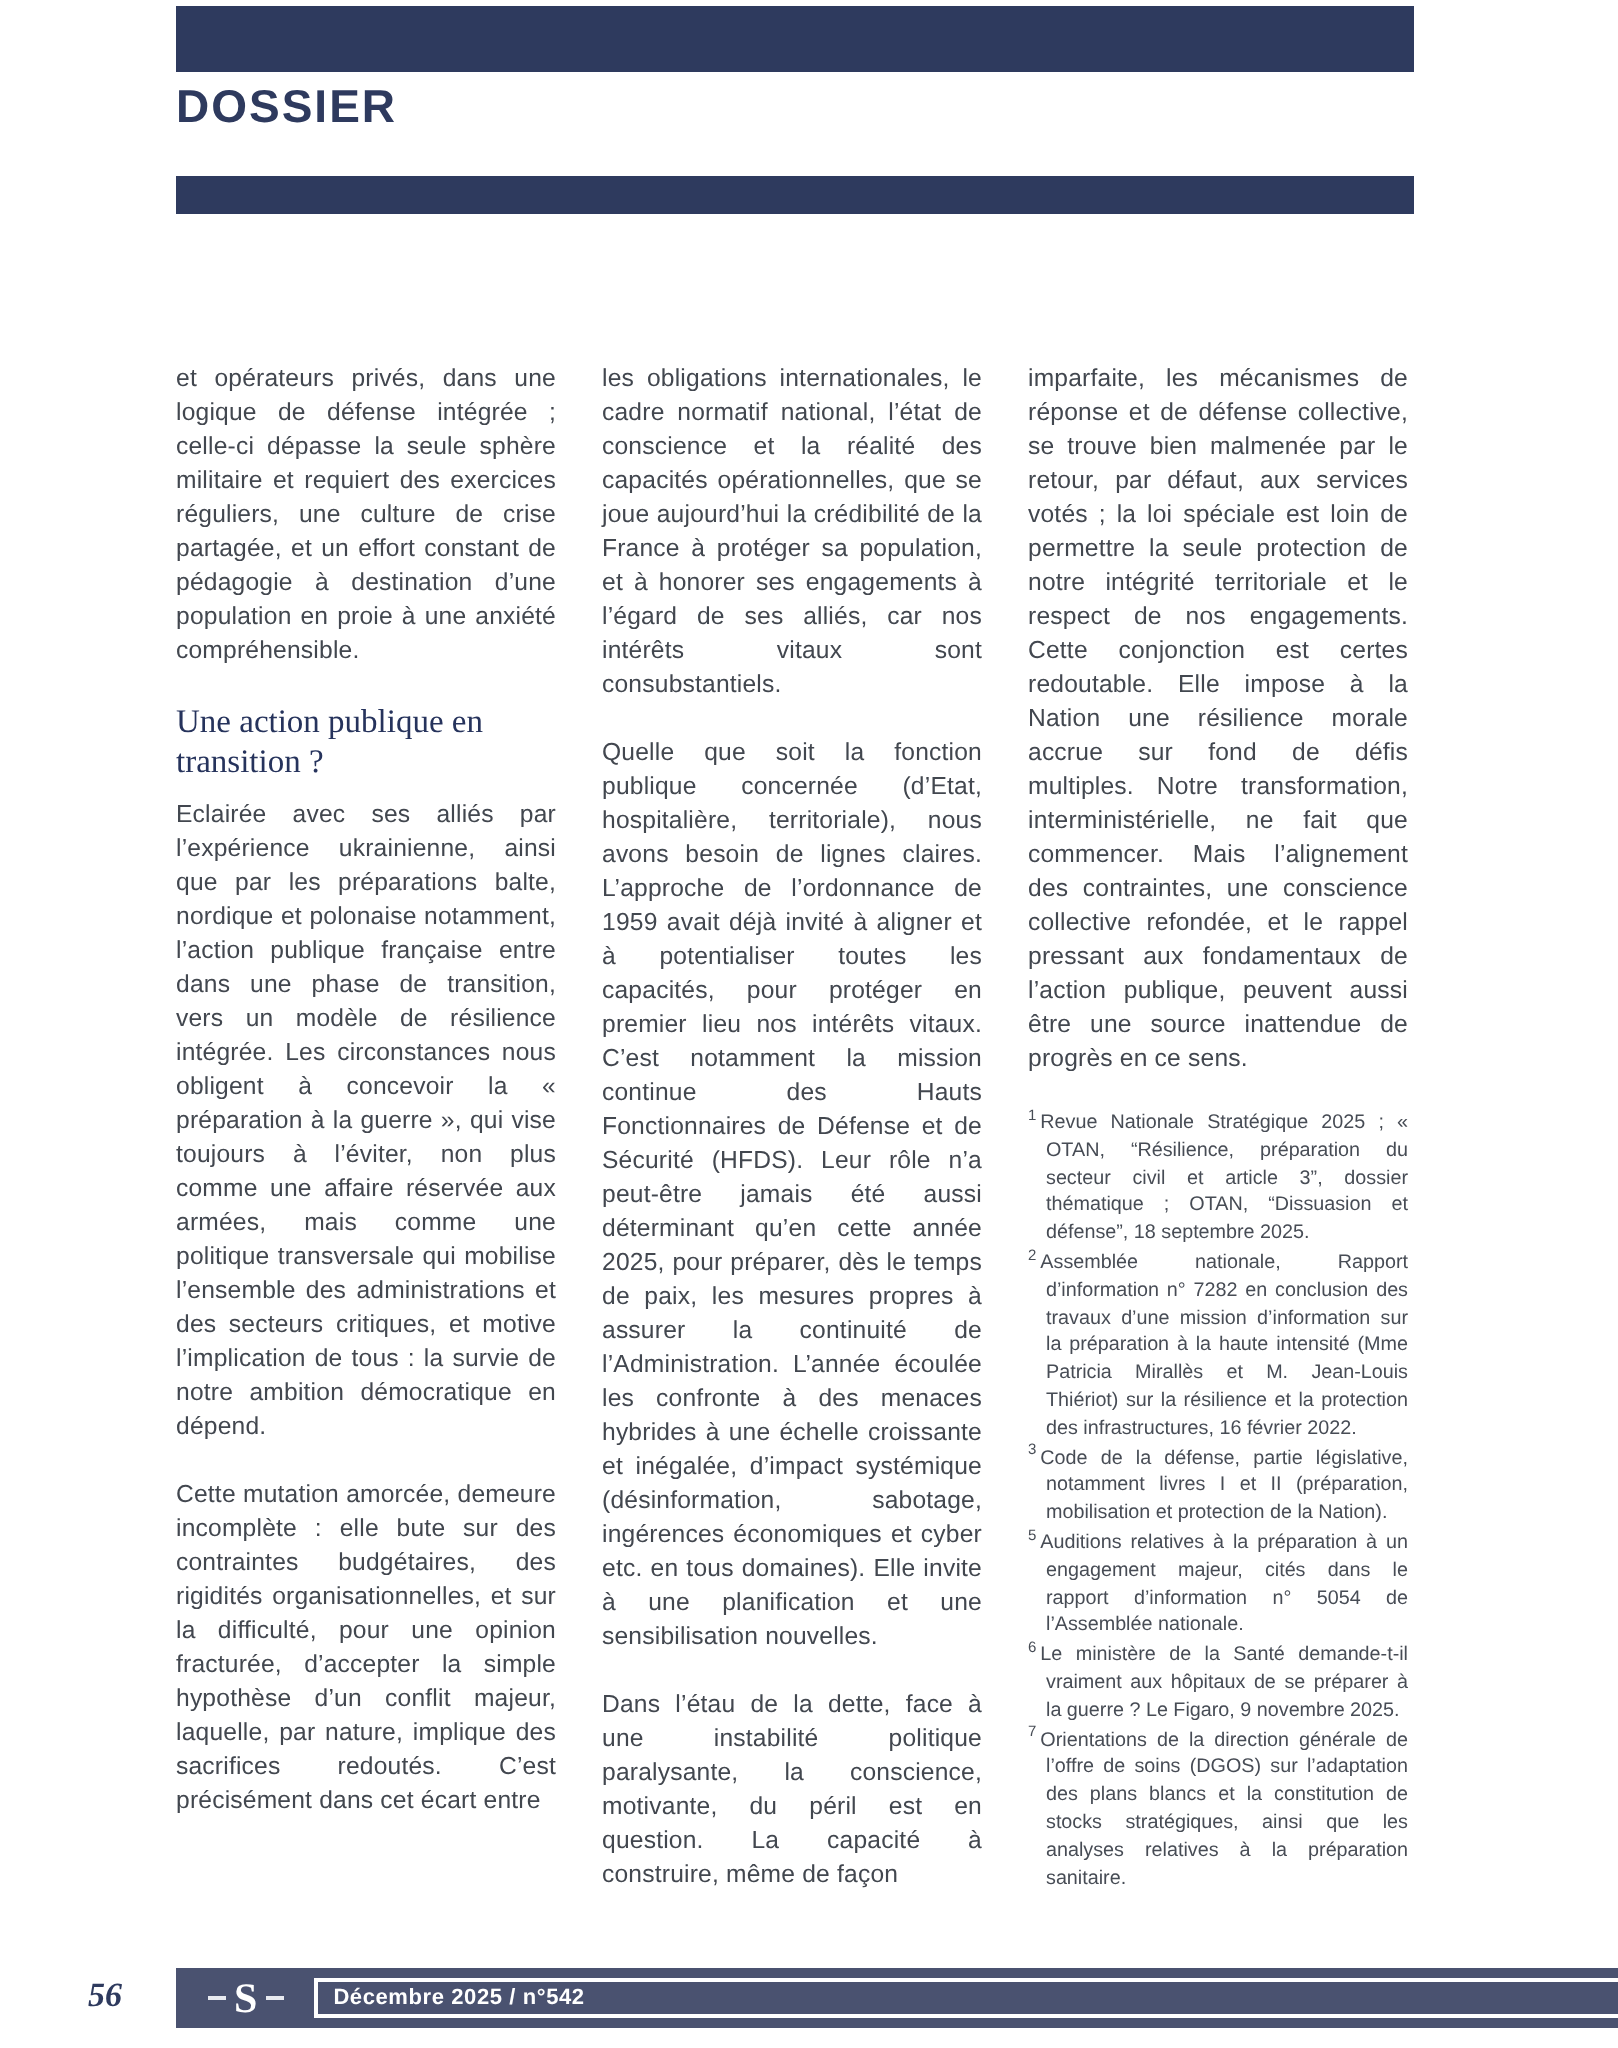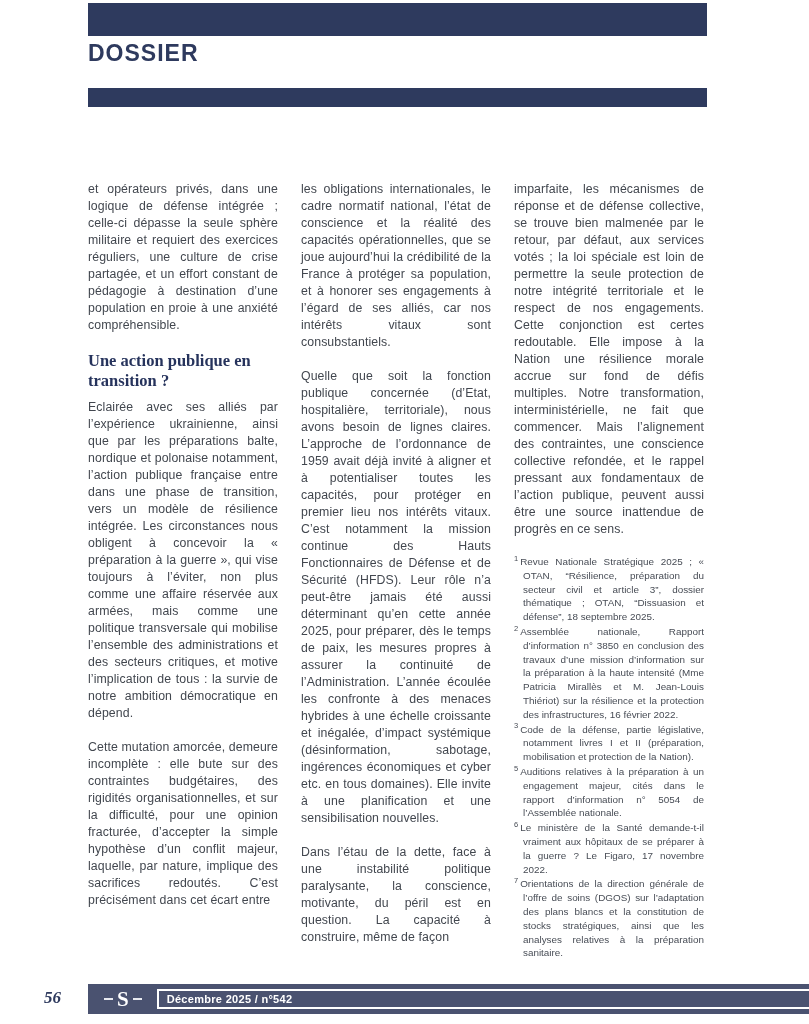--- a/index.html
+++ b/index.html
@@ -40,21 +40,21 @@
     margin: 0 0 17px 0;
     font-size: 12.3px; line-height: 17px;
     letter-spacing: 0.1px;
     text-align: justify;
     color: #42474f;
   }
   .col h2 {
     margin: 2px 0 8px 0;
     font-family: "Liberation Serif", serif;
     font-size: 16.5px; line-height: 20px;
-    font-weight: 700;
+    font-weight: 400;
     color: #26335c;
   }
   
   .footnotes {
     list-style: none;
     margin: 16px 0 0 0; padding: 0;
     font-size: 9.9px; line-height: 13.8px;
     text-align: justify;
     color: #474c55;
   }
@@ -126,24 +126,24 @@
   <div class="col">
     <p>les obligations internationales, le cadre normatif national, l’état de conscience et la réalité des capacités opérationnelles, que se joue aujourd’hui la crédibilité de la France à protéger sa population, et à honorer ses engagements à l’égard de ses alliés, car nos intérêts vitaux sont consubstantiels.</p>
     <p>Quelle que soit la fonction publique concernée (d’Etat, hospitalière, territoriale), nous avons besoin de lignes claires. L’approche de l’ordonnance de 1959 avait déjà invité à aligner et à potentialiser toutes les capacités, pour protéger en premier lieu nos intérêts vitaux. C’est notamment la mission continue des Hauts Fonctionnaires de Défense et de Sécurité (HFDS). Leur rôle n’a peut-être jamais été aussi déterminant qu’en cette année 2025, pour préparer, dès le temps de paix, les mesures propres à assurer la continuité de l’Administration. L’année écoulée les confronte à des menaces hybrides à une échelle croissante et inégalée, d’impact systémique (désinformation, sabotage, ingérences économiques et cyber etc. en tous domaines). Elle invite à une planification et une sensibilisation nouvelles.</p>
     <p>Dans l’étau de la dette, face à une instabilité politique paralysante, la conscience, motivante, du péril est en question. La capacité à construire, même de façon</p>
   </div>
 
   <div class="col">
     <p>imparfaite, les mécanismes de réponse et de défense collective, se trouve bien malmenée par le retour, par défaut, aux services votés ; la loi spéciale est loin de permettre la seule protection de notre intégrité territoriale et le respect de nos engagements. Cette conjonction est certes redoutable. Elle impose à la Nation une résilience morale accrue sur fond de défis multiples. Notre transformation, interministérielle, ne fait que commencer. Mais l’alignement des contraintes, une conscience collective refondée, et le rappel pressant aux fondamentaux de l’action publique, peuvent aussi être une source inattendue de progrès en ce sens.</p>
     <ol class="footnotes">
       <li><sup>1</sup><span>Revue Nationale Stratégique 2025 ; « OTAN, “Résilience, préparation du secteur civil et article 3”, dossier thématique ; OTAN, “Dissuasion et défense”, 18 septembre 2025.</span></li>
-      <li><sup>2</sup><span>Assemblée nationale, Rapport d’information n° 3850 en conclusion des travaux d’une mission d’information sur la préparation à la haute intensité (Mme Patricia Mirallès et M. Jean-Louis Thiériot) sur la résilience et la protection des infrastructures, 16 février 2022.</span></li>
+      <li><sup>2</sup><span>Assemblée nationale, Rapport d’information n° 7282 en conclusion des travaux d’une mission d’information sur la préparation à la haute intensité (Mme Patricia Mirallès et M. Jean-Louis Thiériot) sur la résilience et la protection des infrastructures, 16 février 2022.</span></li>
       <li><sup>3</sup><span>Code de la défense, partie législative, notamment livres I et II (préparation, mobilisation et protection de la Nation).</span></li>
       <li><sup>5</sup><span>Auditions relatives à la préparation à un engagement majeur, cités dans le rapport d’information n° 5054 de l’Assemblée nationale.</span></li>
-      <li><sup>6</sup><span>Le ministère de la Santé demande-t-il vraiment aux hôpitaux de se préparer à la guerre ? Le Figaro, 17 novembre 2022.</span></li>
+      <li><sup>6</sup><span>Le ministère de la Santé demande-t-il vraiment aux hôpitaux de se préparer à la guerre ? Le Figaro, 9 novembre 2025.</span></li>
       <li><sup>7</sup><span>Orientations de la direction générale de l’offre de soins (DGOS) sur l’adaptation des plans blancs et la constitution de stocks stratégiques, ainsi que les analyses relatives à la préparation sanitaire.</span></li>
     </ol>
   </div>
 
 </div>
 
 <div class="page-number">56</div>
 
 <div class="footer-bar">
   <span class="logo">

